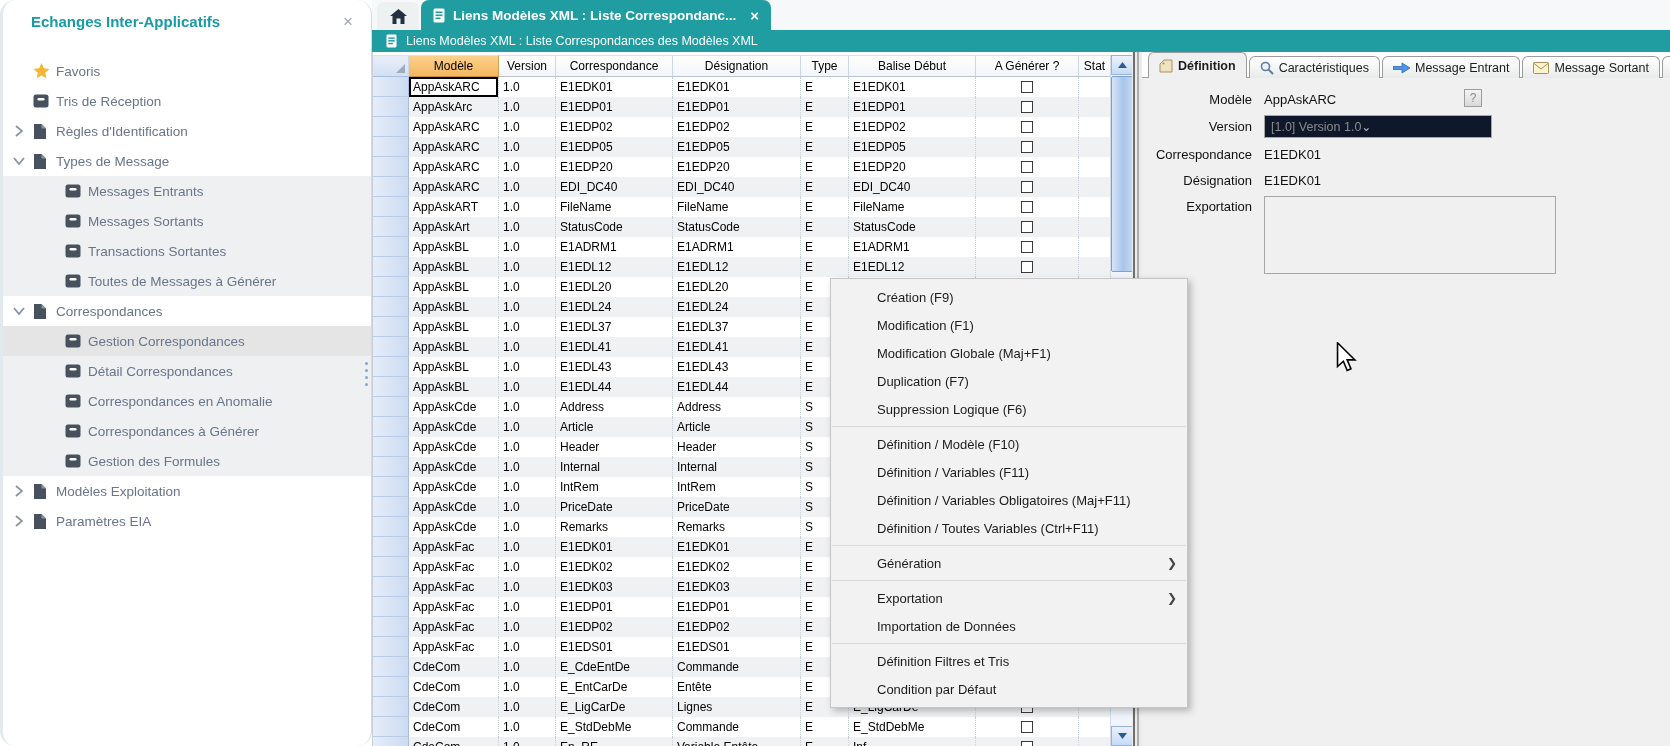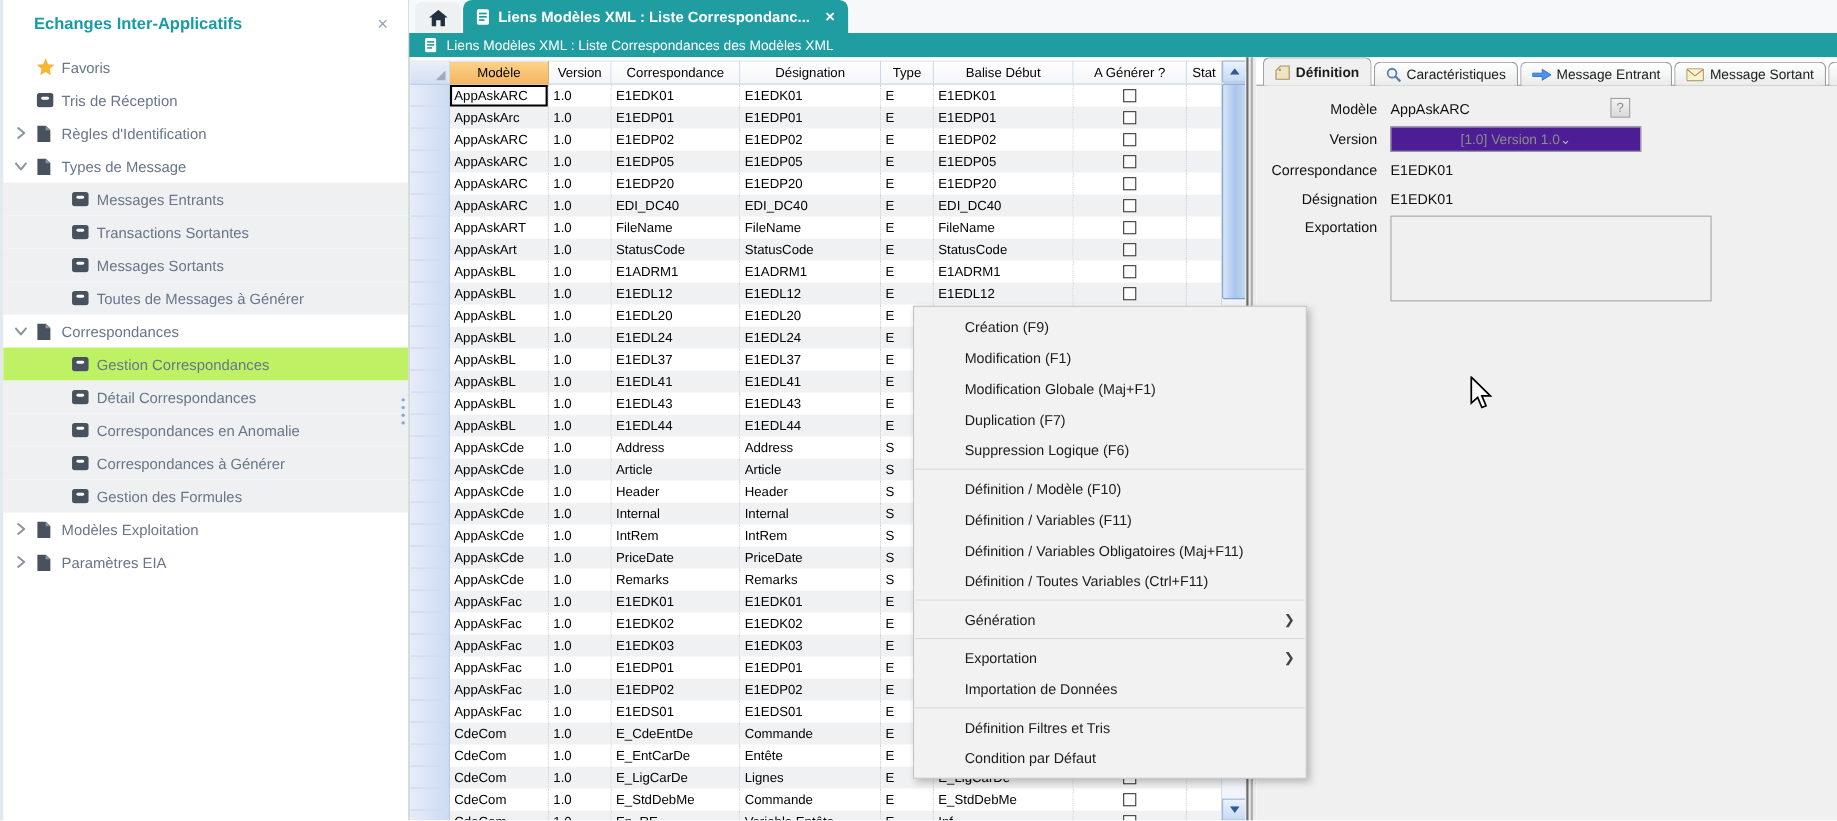--- a/index.html
+++ b/index.html
@@ -1,27 +1,27 @@
 <!DOCTYPE html>
 <html><head>
 <meta charset="utf-8">
 <style>
   * { margin:0; padding:0; box-sizing:border-box; }
   html,body { width:1670px; height:746px; }
   body { font-family:"Liberation Sans", sans-serif; background:#fff; overflow:hidden; }
   #app { position:relative; width:1670px; height:746px; background:#fff; overflow:hidden; }
 
   
-  #sidebar { position:absolute; left:0; top:0; width:372px; height:746px; background:#fff; border-right:1px solid #d4d9dd; border-left:3px solid #e3eaee; }
+  #sidebar { position:absolute; left:0; top:0; width:372px; height:746px; background:#fff; border-right:1px solid #d4d9dd; border-left:3px solid #e3eaee;border-radius:15px; }
   #sb-title { position:absolute; left:28px; top:13px; font-size:15px; font-weight:bold; color:#179ba4; }
   #sb-close { position:absolute; right:18px; top:12px; font-size:17px; color:#9aa4ad; cursor:default; }
-  #sb-list { position:absolute; left:0; top:46px; width:100%; }
+  #sb-list { position:absolute; left:0; top:56px; width:100%; }
   .sb-item { position:relative; height:30px; display:flex; align-items:center; color:#68758a; font-size:13.5px; cursor:default; }
   .sb-item.shaded { background:#eef0f2; }
-  .sb-item.selected { background:#bef264; }
+  .sb-item.selected { background:#e5e5e5; }
   .sb-exp { position:absolute; left:9px; width:14px; height:14px; display:flex; align-items:center; justify-content:center; }
   .sb-ico { position:absolute; display:flex; align-items:center; }
   .lvl1 .sb-ico { left:30px; }
   .lvl2 .sb-ico { left:62px; }
   .sb-label { position:absolute; }
   .lvl1 .sb-label { left:53px; }
   .lvl2 .sb-label { left:85px; }
   #sb-grip { position:absolute; right:3px; top:362px; display:flex; flex-direction:column; gap:4px; }
   #sb-grip i { width:3px; height:3px; background:#7fa7d9; border-radius:50%; }
 
@@ -68,21 +68,21 @@
   #ptabs { position:absolute; left:6px; top:0; height:26px; display:flex; align-items:flex-end; z-index:3; }
   .ptab { display:flex; align-items:center; gap:5px; padding:0 10px; height:22px; font-size:12.5px; color:#1c1c1c; background:linear-gradient(#ffffff,#e9ebeb); border:1px solid #9c9c9c; border-bottom:none; border-radius:6px 6px 0 0; margin-right:2px; white-space:nowrap; }
   .ptab.active { height:26px; font-weight:bold; background:#f0f0f0; position:relative; z-index:4; }
   #pbody { position:absolute; left:0; top:25px; right:0; bottom:0; background:#f0f0f0; border-top:1px solid #a0a0a0; z-index:2; }
   .frow { display:flex; align-items:center; margin:0 0 5px 10px; position:relative; }
   .flabel { width:100px; text-align:right; font-size:13px; color:#101010; margin-right:12px; white-space:nowrap; overflow:hidden; flex:none; }
   .fvalue { font-size:13px; color:#101010; }
   #f-modele { margin-top:11px; height:20px; }
   #help-btn { position:absolute; left:312px; top:0; width:18px; height:18px; background:linear-gradient(#f4f4f4,#d9d9d9); border:1px solid #9d9d9d; color:#8d8d8d; font-size:12px; display:flex; align-items:center; justify-content:center; }
   #f-version { height:25px; }
-  #version-select { width:228px; height:23px; background:#4c1d95; border:1px solid #a6a6a6; color:#8b8b8b; font-size:12.5px; display:flex; align-items:center; padding:0 6px; justify-content:center; }
+  #version-select { width:228px; height:23px; background:#0f172a; border:1px solid #a6a6a6; color:#8b8b8b; font-size:12.5px; display:flex; align-items:center; padding:0 6px; justify-content:flex-start; }
   #version-select .chev { color:#b5bcc4; font-size:12px; }
   #f-corr,#f-desig { height:21px; }
   #f-comment { align-items:flex-start; }
   #f-comment .flabel { margin-top:3px; }
   #comment-box { width:292px; height:78px; background:#f0f0f0; border:1px solid #a6a6a6; }
 
   
   #ctxmenu { position:absolute; left:830px; top:278px; width:358px; background:#f2f2f3; border:1px solid #c5c5c7; box-shadow:3px 3px 7px rgba(0,0,0,.25); padding:4px 0; z-index:10; }
   .mitem { height:28px; display:flex; align-items:center; padding-left:46px; padding-right:14px; font-size:13px; color:#1b1b1b; position:relative; }
   .msep { height:1px; background:#d9d9da; margin:3px 1px; }
@@ -154,30 +154,30 @@
           </span>
           <span class="sb-label">Messages Entrants</span>
         </div>
         <div class="sb-item lvl2 shaded">
           <span class="sb-ico">
             <svg width="16" height="14" viewBox="0 0 16 14">
               <rect x="0.5" y="0.5" width="15" height="13" rx="2.5" fill="#47525e"></rect>
               <rect x="4.5" y="4" width="7" height="2.6" rx="1.3" fill="#fff"></rect>
             </svg>
           </span>
-          <span class="sb-label">Transactions Sortantes</span>
+          <span class="sb-label">Messages Sortants</span>
         </div>
         <div class="sb-item lvl2 shaded">
           <span class="sb-ico">
             <svg width="16" height="14" viewBox="0 0 16 14">
               <rect x="0.5" y="0.5" width="15" height="13" rx="2.5" fill="#47525e"></rect>
               <rect x="4.5" y="4" width="7" height="2.6" rx="1.3" fill="#fff"></rect>
             </svg>
           </span>
-          <span class="sb-label">Messages Sortants</span>
+          <span class="sb-label">Transactions Sortantes</span>
         </div>
         <div class="sb-item lvl2 shaded">
           <span class="sb-ico">
             <svg width="16" height="14" viewBox="0 0 16 14">
               <rect x="0.5" y="0.5" width="15" height="13" rx="2.5" fill="#47525e"></rect>
               <rect x="4.5" y="4" width="7" height="2.6" rx="1.3" fill="#fff"></rect>
             </svg>
           </span>
           <span class="sb-label">Toutes de Messages à Générer</span>
         </div>

